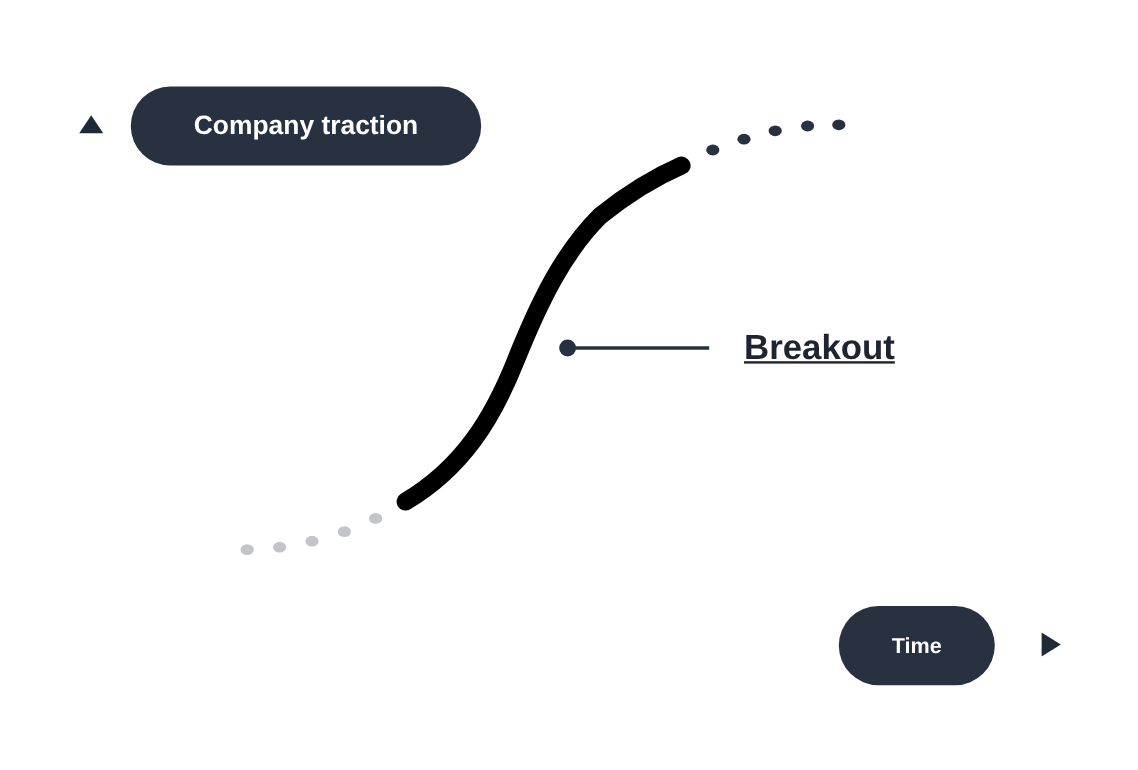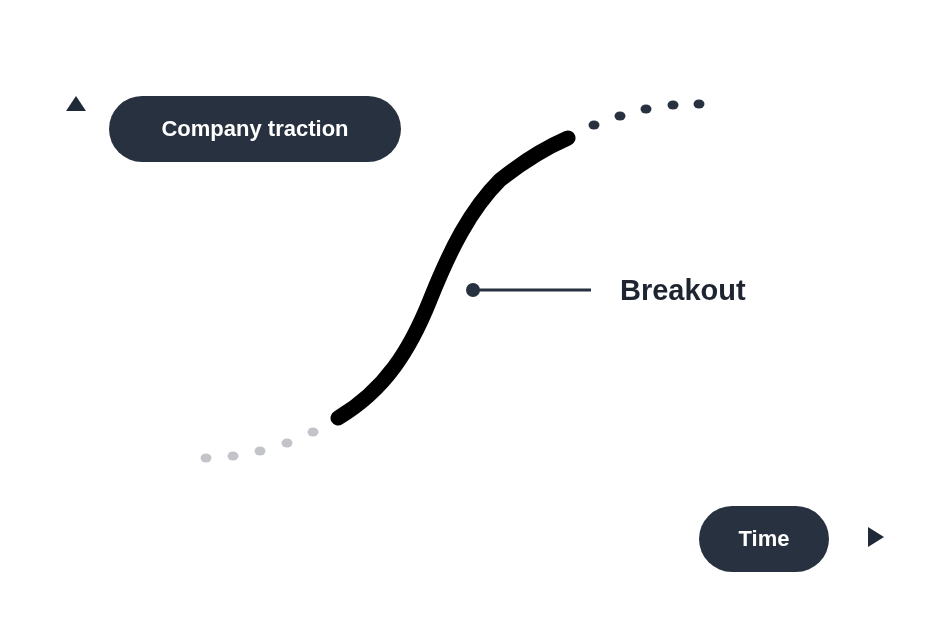--- a/index.html
+++ b/index.html
@@ -1,25 +1,25 @@
 <!DOCTYPE html>
 <html><head>
 <meta charset="utf-8">
 <style>
   html, body { margin:0; padding:0; background:#ffffff; }
   body { width:948px; height:642px; position:relative; overflow:hidden;
          font-family:"Liberation Sans", "DejaVu Sans", sans-serif; }
   svg.diagram { position:absolute; left:0; top:0; }
   .pill { position:absolute; background:#27313f; color:#ffffff; font-weight:bold;
-          display:flex; align-items:center; justify-content:center; border-radius:34px;margin-top:24px; }
+          display:flex; align-items:center; justify-content:center; border-radius:34px; }
   .pill-y { left:109px; top:72px; width:292px; height:66px; font-size:22px; }
-  .pill-x { left:699px; top:482px; width:130px; height:66px; font-size:22px; }
+  .pill-x { left:699px; top:505px; width:130px; height:66px; font-size:18px; }
   .callout-label { position:absolute; left:620px; top:272px; color:#1e2430; font-weight:bold;
                    font-size:29px; line-height:37px; }
-  .callout-label span { display:block; }
+  .callout-label span { display:block;text-decoration:underline; }
 </style>
 </head>
 <body>
 
 <svg class="diagram" width="948" height="642" viewBox="0 0 948 642">
   <defs>
     <linearGradient id="ygrad" x1="0" y1="1" x2="0" y2="0">
       <stop offset="0" stop-color="#d4d6d8"></stop>
       <stop offset="1" stop-color="#1f2a38"></stop>
     </linearGradient>

